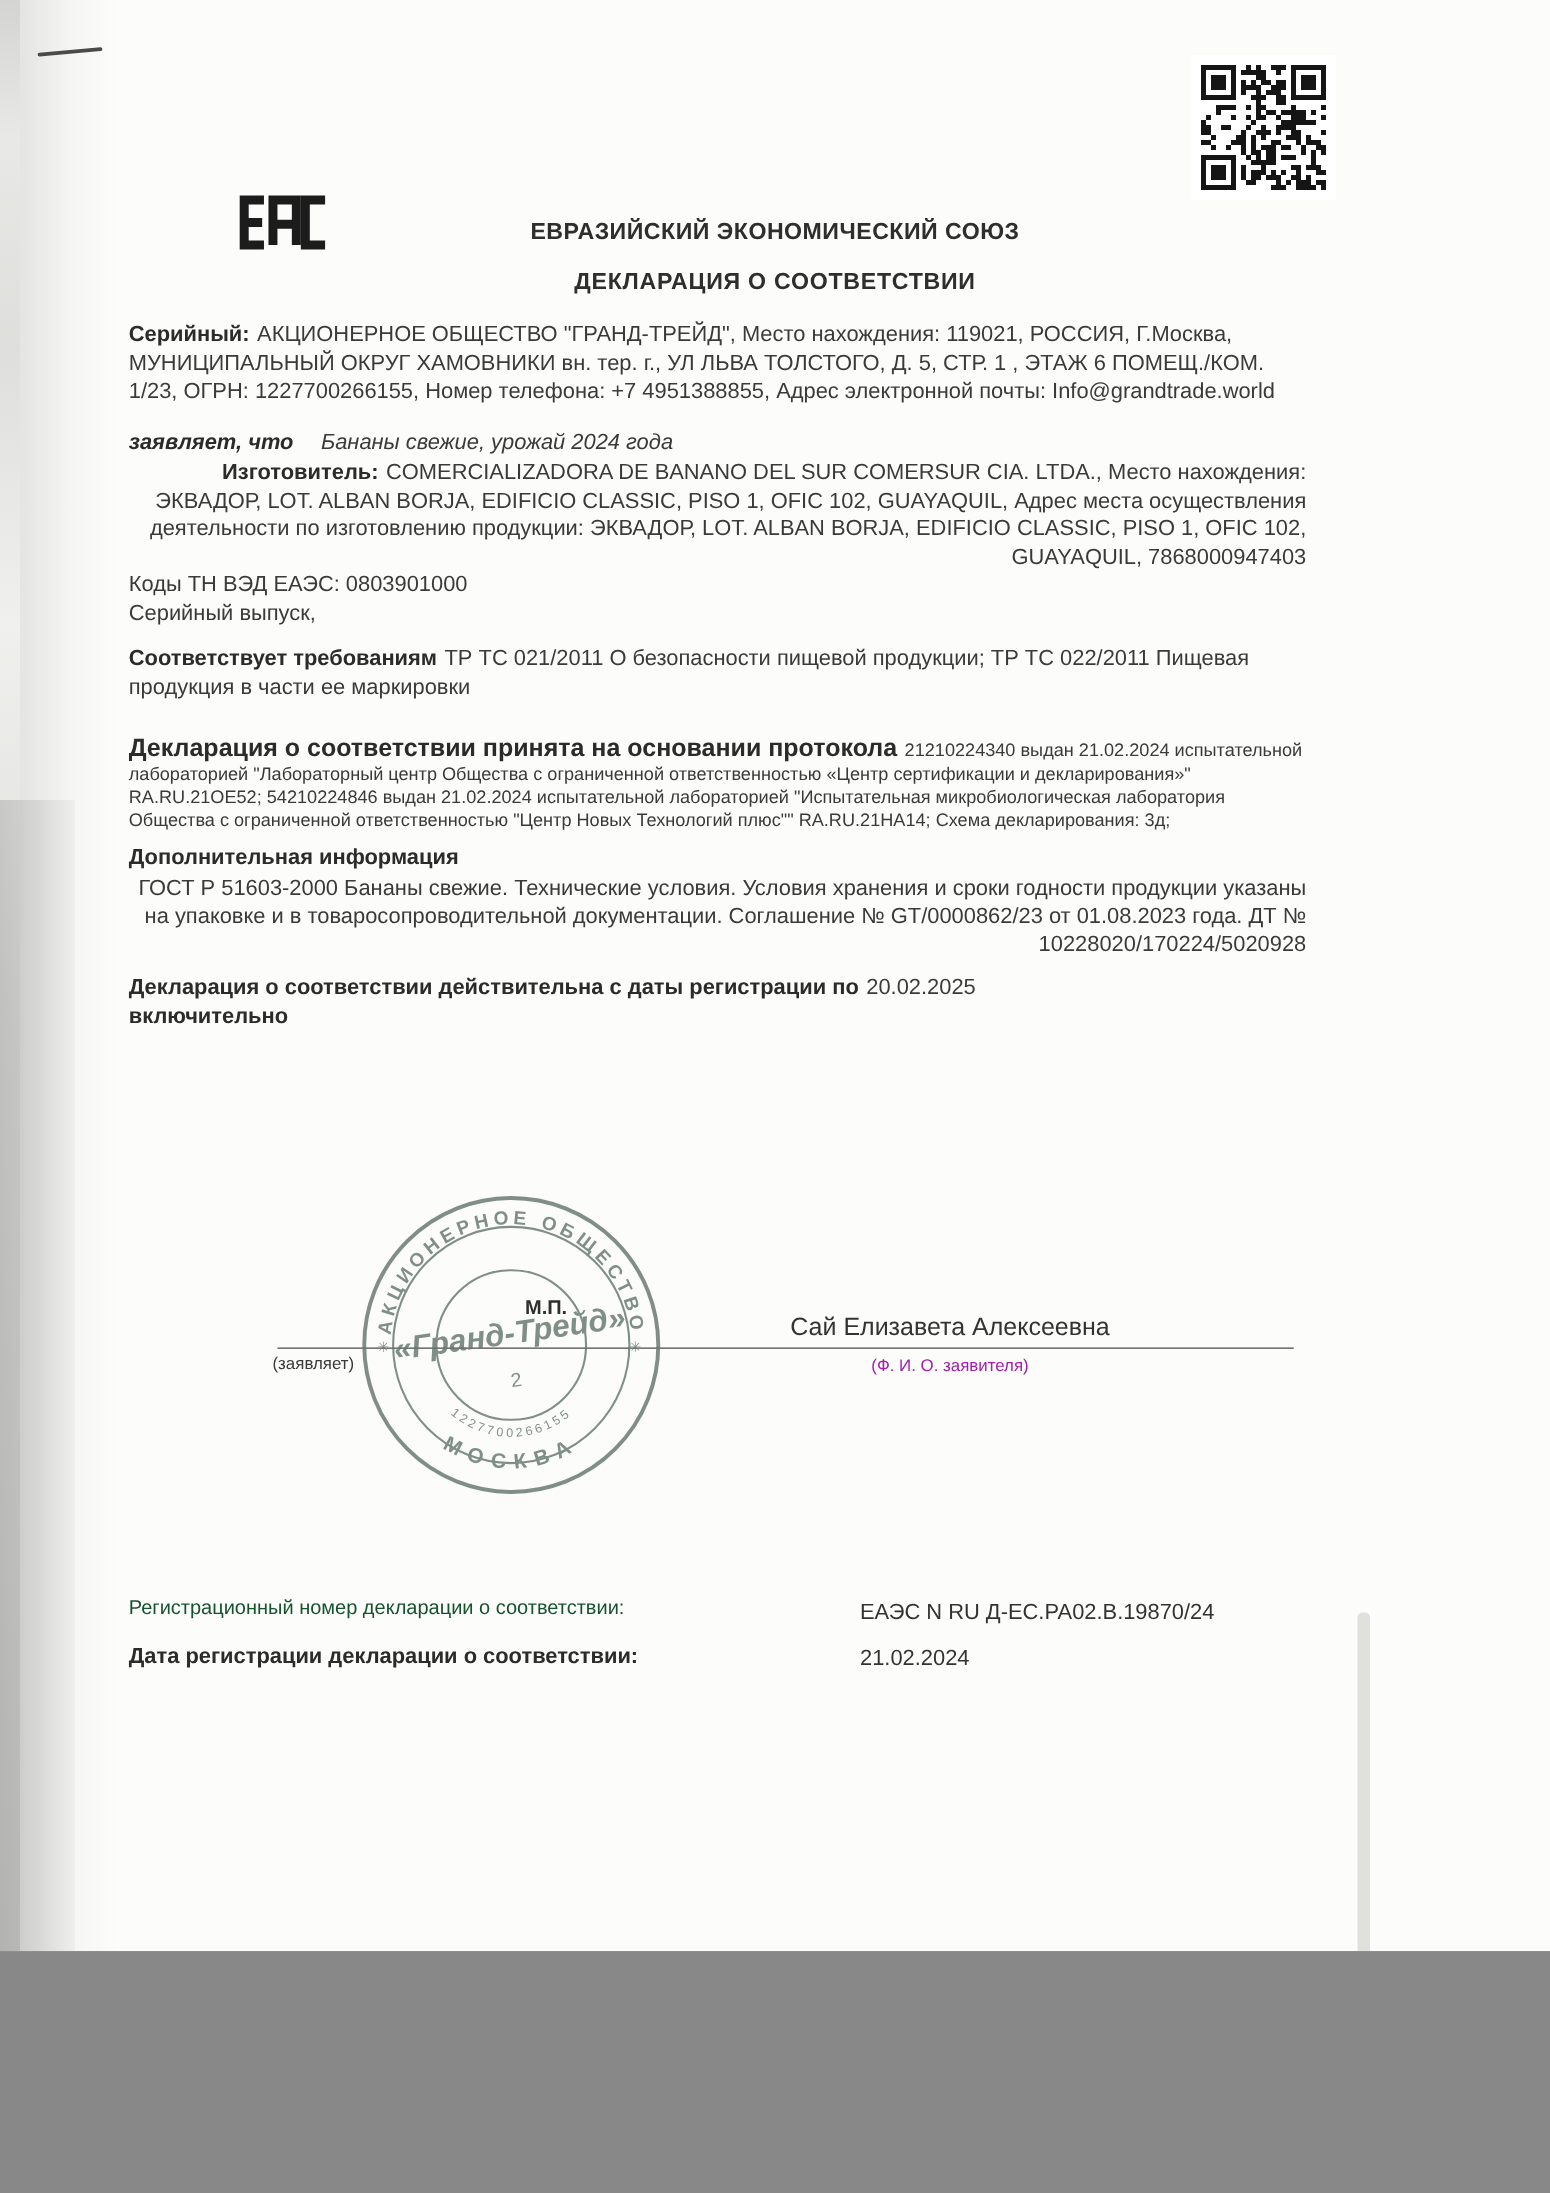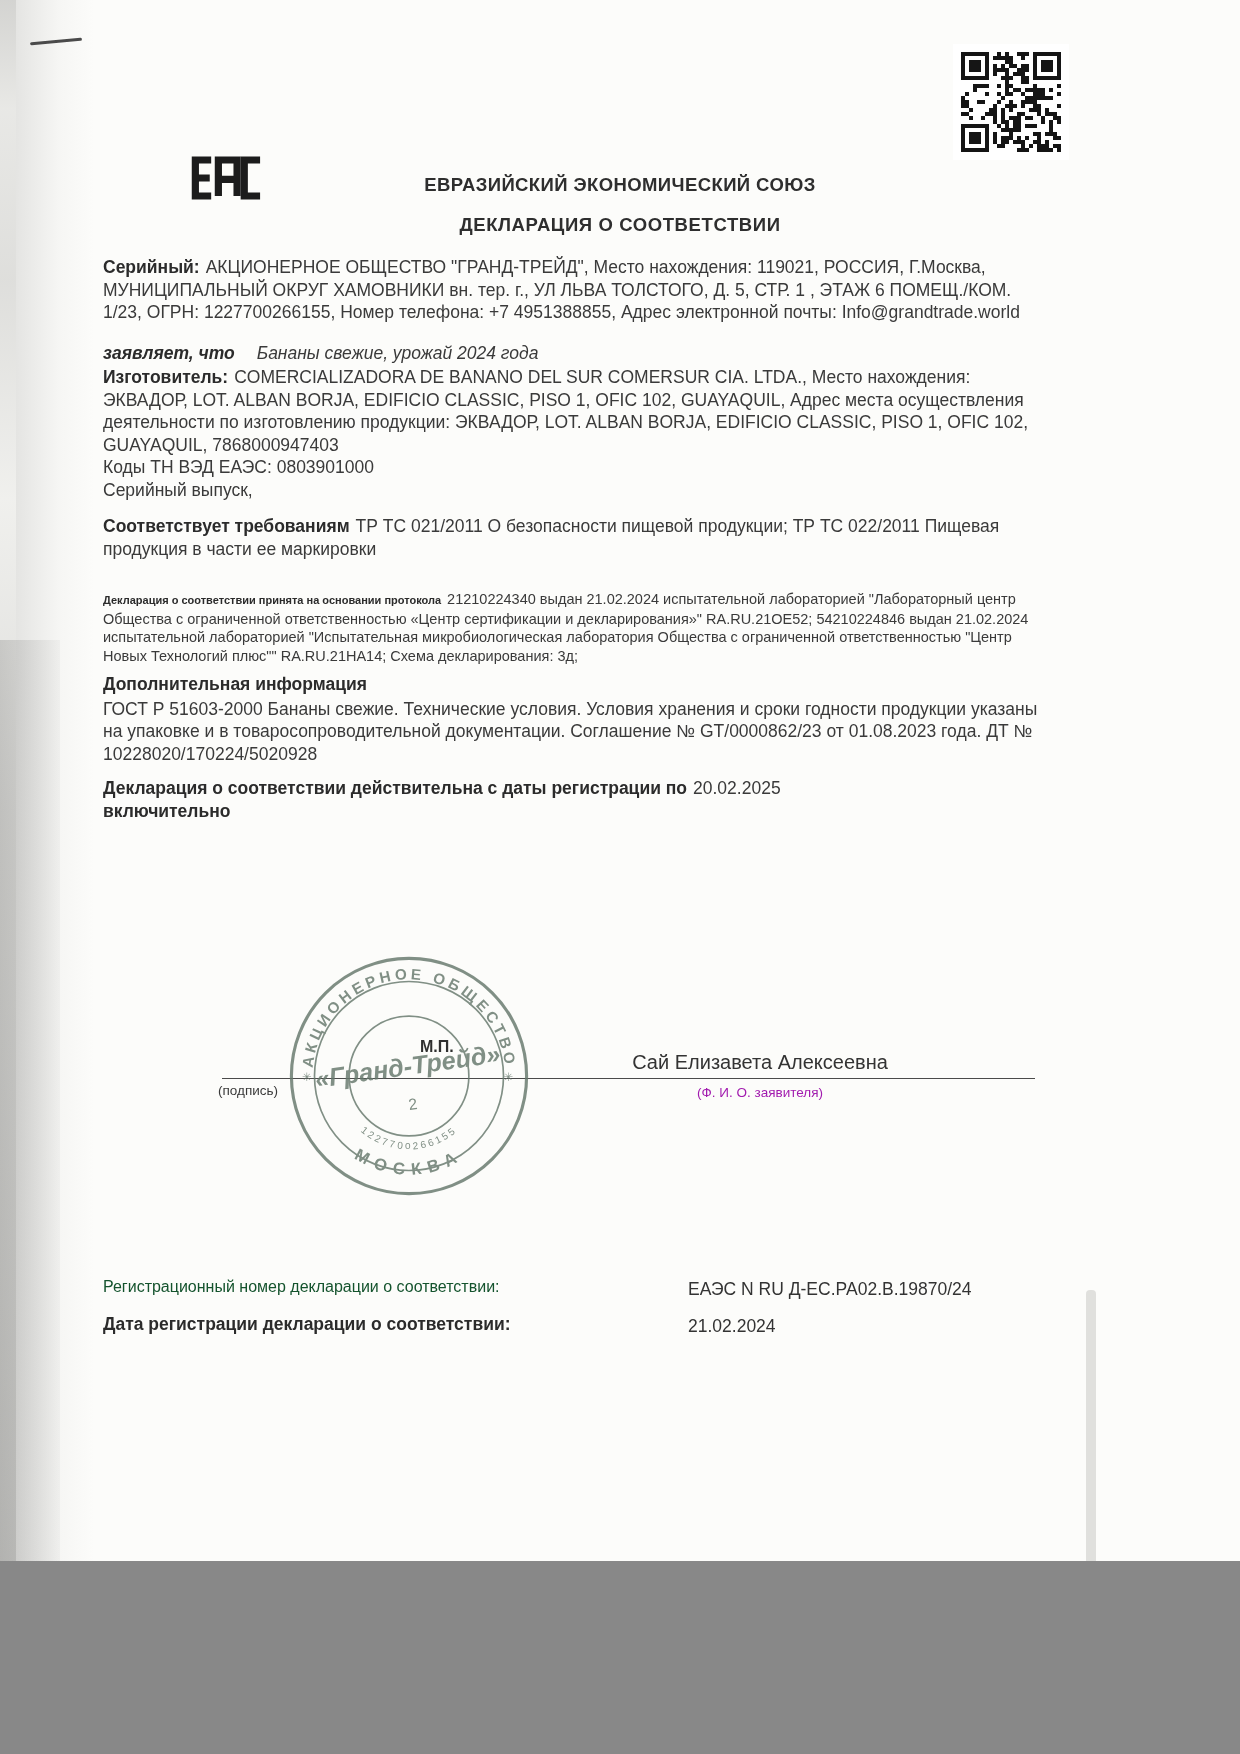--- a/index.html
+++ b/index.html
@@ -31,24 +31,24 @@
 
   
   .content{position:absolute;left:103px;top:256px;width:942px;font-size:17.5px;line-height:22.5px;}
   .content p{margin:0;}
   .content b{color:#2b2b2b;margin-right:6px;}
   .m16{margin-top:16px !important;}
   .m18{margin-top:18px !important;font-style:italic;}
   .m14{margin-top:14px !important;}
   .m30{margin-top:30px !important;}
   .m8{margin-top:8px !important;}
-  .m2{margin-top:2px !important;}
+  .m2{margin-top:2px !important;text-align:right;}
   .m12{margin-top:12px !important;}
   .small{font-size:14.5px;line-height:18.5px;}
-  .small b{font-size:11px;text-align:right;}
+  .small b{font-size:20px;text-align:right;}
   .gap-wide{margin-right:22px !important;}
 
   
   .sign-line{position:absolute;left:222px;top:1078px;width:813px;border-top:1.6px solid #4a4a4a;}
   .mp{position:absolute;left:420px;top:1038px;font-weight:bold;font-size:16px;color:#2f2f2f;}
   .sign-caption{position:absolute;left:218px;top:1083px;font-size:13.5px;color:#3a3a3a;}
   .fio-name{position:absolute;left:560px;top:1051px;width:400px;text-align:center;font-size:20px;color:#333;}
   .fio-caption{position:absolute;left:640px;top:1085px;width:240px;text-align:center;font-size:13.5px;color:#a21caf;}
   .stamp{position:absolute;left:283px;top:950px;width:252px;height:252px;opacity:.82;}
 
@@ -396,21 +396,21 @@
     <p class="m30 small"><b>Декларация о соответствии принята на основании протокола</b><span>21210224340 выдан 21.02.2024 испытательной лабораторией "Лабораторный центр Общества с ограниченной ответственностью «Центр сертификации и декларирования»" RA.RU.21ОЕ52; 54210224846 выдан 21.02.2024  испытательной лабораторией "Испытательная микробиологическая лаборатория Общества с ограниченной ответственностью "Центр Новых Технологий плюс"" RA.RU.21НА14; Схема декларирования: 3д;</span></p>
 
     <p class="m8"><b>Дополнительная информация</b></p>
     <p class="m2">ГОСТ Р 51603-2000 Бананы свежие. Технические условия. Условия хранения и сроки годности продукции указаны на упаковке и в товаросопроводительной документации. Соглашение № GT/0000862/23 от 01.08.2023 года. ДТ № 10228020/170224/5020928</p>
 
     <p class="m12"><b>Декларация о соответствии действительна с даты регистрации по</b><span>20.02.2025</span><br><b>включительно</b></p>
   </div>
 
   <div class="mp">М.П.</div>
   <div class="sign-line"></div>
-  <div class="sign-caption">(подпись)</div>
+  <div class="sign-caption">(заявляет)</div>
   <div class="fio-name">Сай Елизавета Алексеевна</div>
   <div class="fio-caption">(Ф. И. О. заявителя)</div>
 
   <svg class="stamp" viewBox="0 0 240 240">
     <defs>
       <path id="arc-top" d="M 28,120 A 92 92 0 0 1 212,120"></path>
       <path id="arc-bot" d="M 26,120 A 94 94 0 0 0 214,120"></path>
       <path id="arc-bot-inner" d="M 50,120 A 70 70 0 0 0 190,120"></path>
     </defs>
     <g fill="none" stroke="#66786c">

